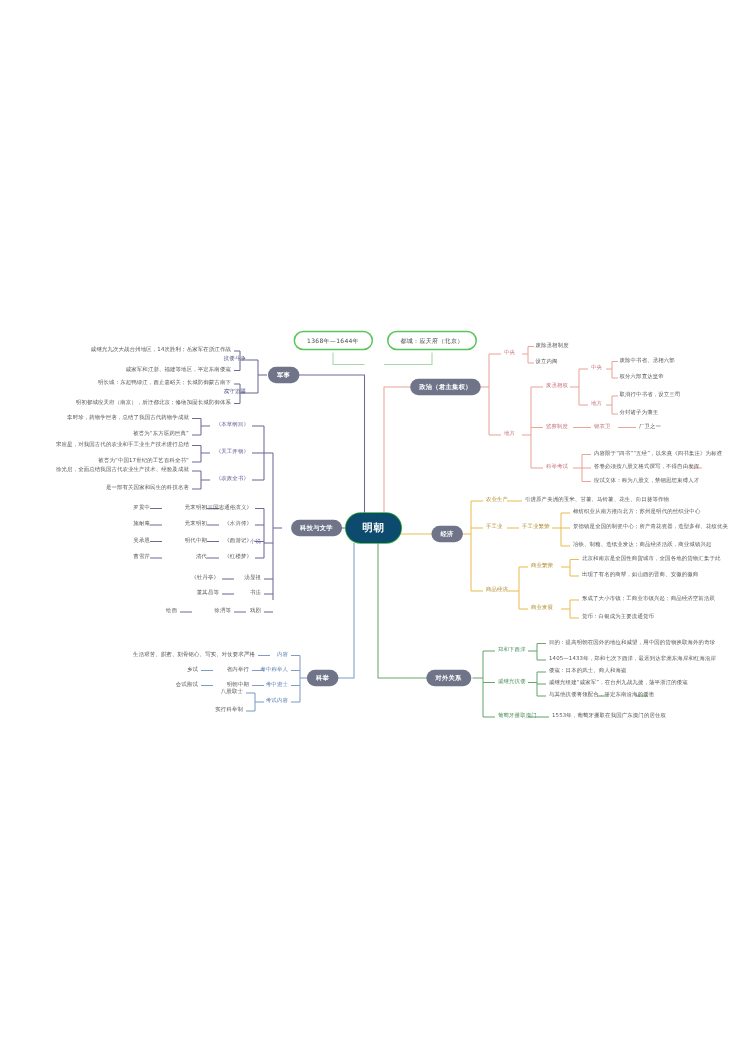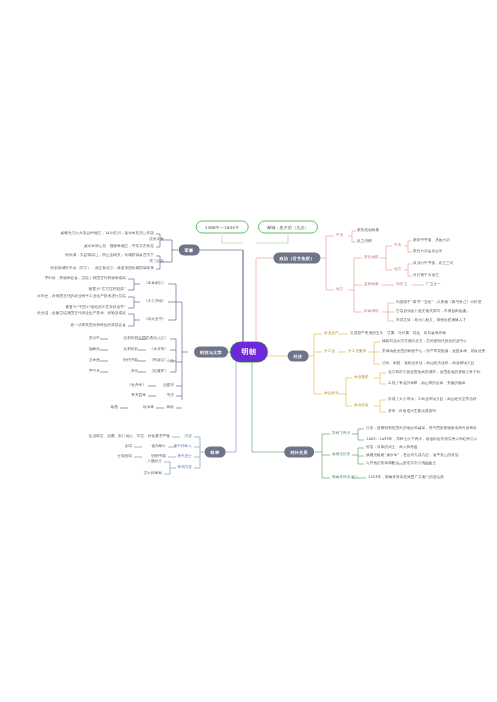--- a/index.html
+++ b/index.html
@@ -2,21 +2,21 @@
 <html><head>
 <meta charset="utf-8">
 <style>
   html,body{margin:0;padding:0;background:#ffffff;}
   body{width:497px;height:702px;position:relative;overflow:hidden;
        font-family:"DejaVu Sans","Liberation Sans",sans-serif;}
   #canvas{position:absolute;left:0;top:0;width:497px;height:702px;}
   svg.wires{position:absolute;left:0;top:0;width:497px;height:702px;overflow:visible;}
   .node{position:absolute;white-space:nowrap;transform:translateY(-50%);}
   
-  .central{background:#6d28d9;color:#ffffff;border-radius:14px;
+  .central{background:#0c4a6e;color:#ffffff;border-radius:14px;
            padding:5px 11px;font-size:7px;font-weight:bold;letter-spacing:.5px;
            box-shadow:0 0 0 .5px #35b135;transform:translate(-50%,-50%);}
   
   .branch{background:#6f7488;color:#ffffff;border-radius:7px;
           padding:3px 6px;font-size:4.2px;font-weight:bold;letter-spacing:.2px;
           transform:translate(-50%,-50%);}
   
   .pill{border:.7px solid #5cc45c;color:#4a4a4a;background:#fff;
         border-radius:8px;padding:3px 8px;font-size:4px;letter-spacing:.2px;
         transform:translate(-50%,-50%);}

